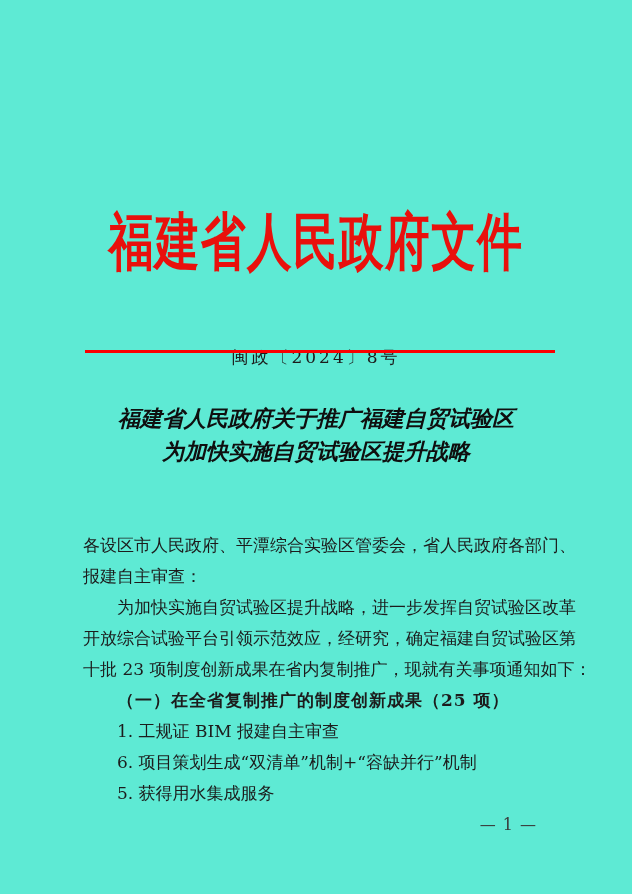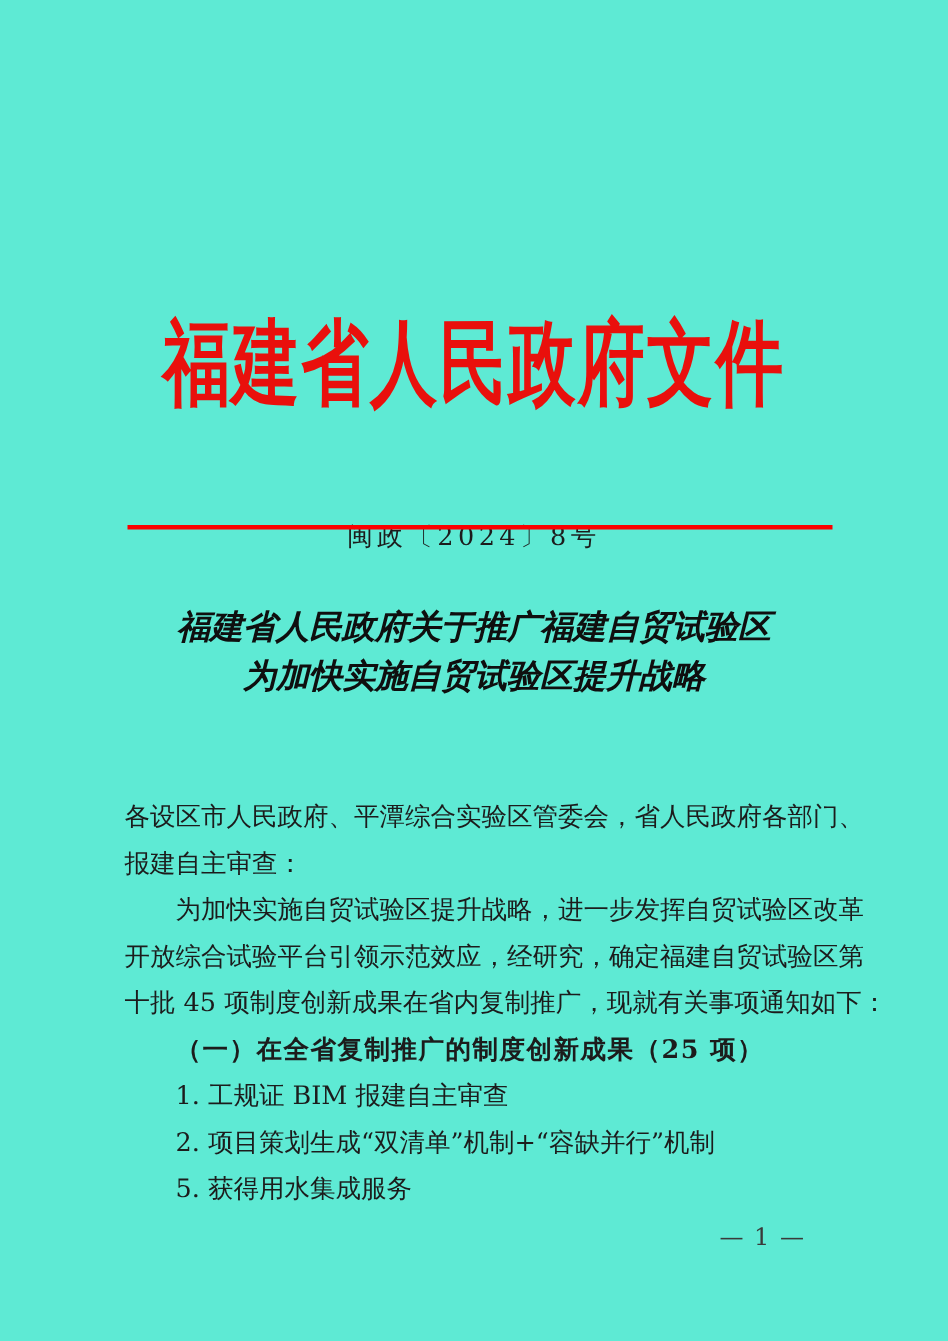--- a/index.html
+++ b/index.html
@@ -127,24 +127,24 @@
     <div>福建省人民政府关于推广福建自贸试验区</div>
     <div>为加快实施自贸试验区提升战略</div>
   </div>
 
   <div class="body-block">
     <div class="line">各设区市人民政府、平潭综合实验区管委会，省人民政府各部门、</div>
     <div class="line">报建自主审查：</div>
 
     <div class="line indent">为加快实施自贸试验区提升战略，进一步发挥自贸试验区改革</div>
     <div class="line">开放综合试验平台引领示范效应，经研究，确定福建自贸试验区第</div>
-    <div class="line">十批 45 项制度创新成果在省内复制推广，现就有关事项通知如下：</div>
+    <div class="line">十批 23 项制度创新成果在省内复制推广，现就有关事项通知如下：</div>
 
     <div class="line indent subheading-kai">（一）在全省复制推广的制度创新成果（25 项）</div>
 
     <div class="line indent">1. 工规证 BIM 报建自主审查</div>
-    <div class="line indent">2. 项目策划生成“双清单”机制+“容缺并行”机制</div>
+    <div class="line indent">6. 项目策划生成“双清单”机制+“容缺并行”机制</div>
     <div class="line indent">5. 获得用水集成服务</div>
   </div>
 
   <div class="page-number">— 1 —</div>
 
 </div>
 
 </body></html>

